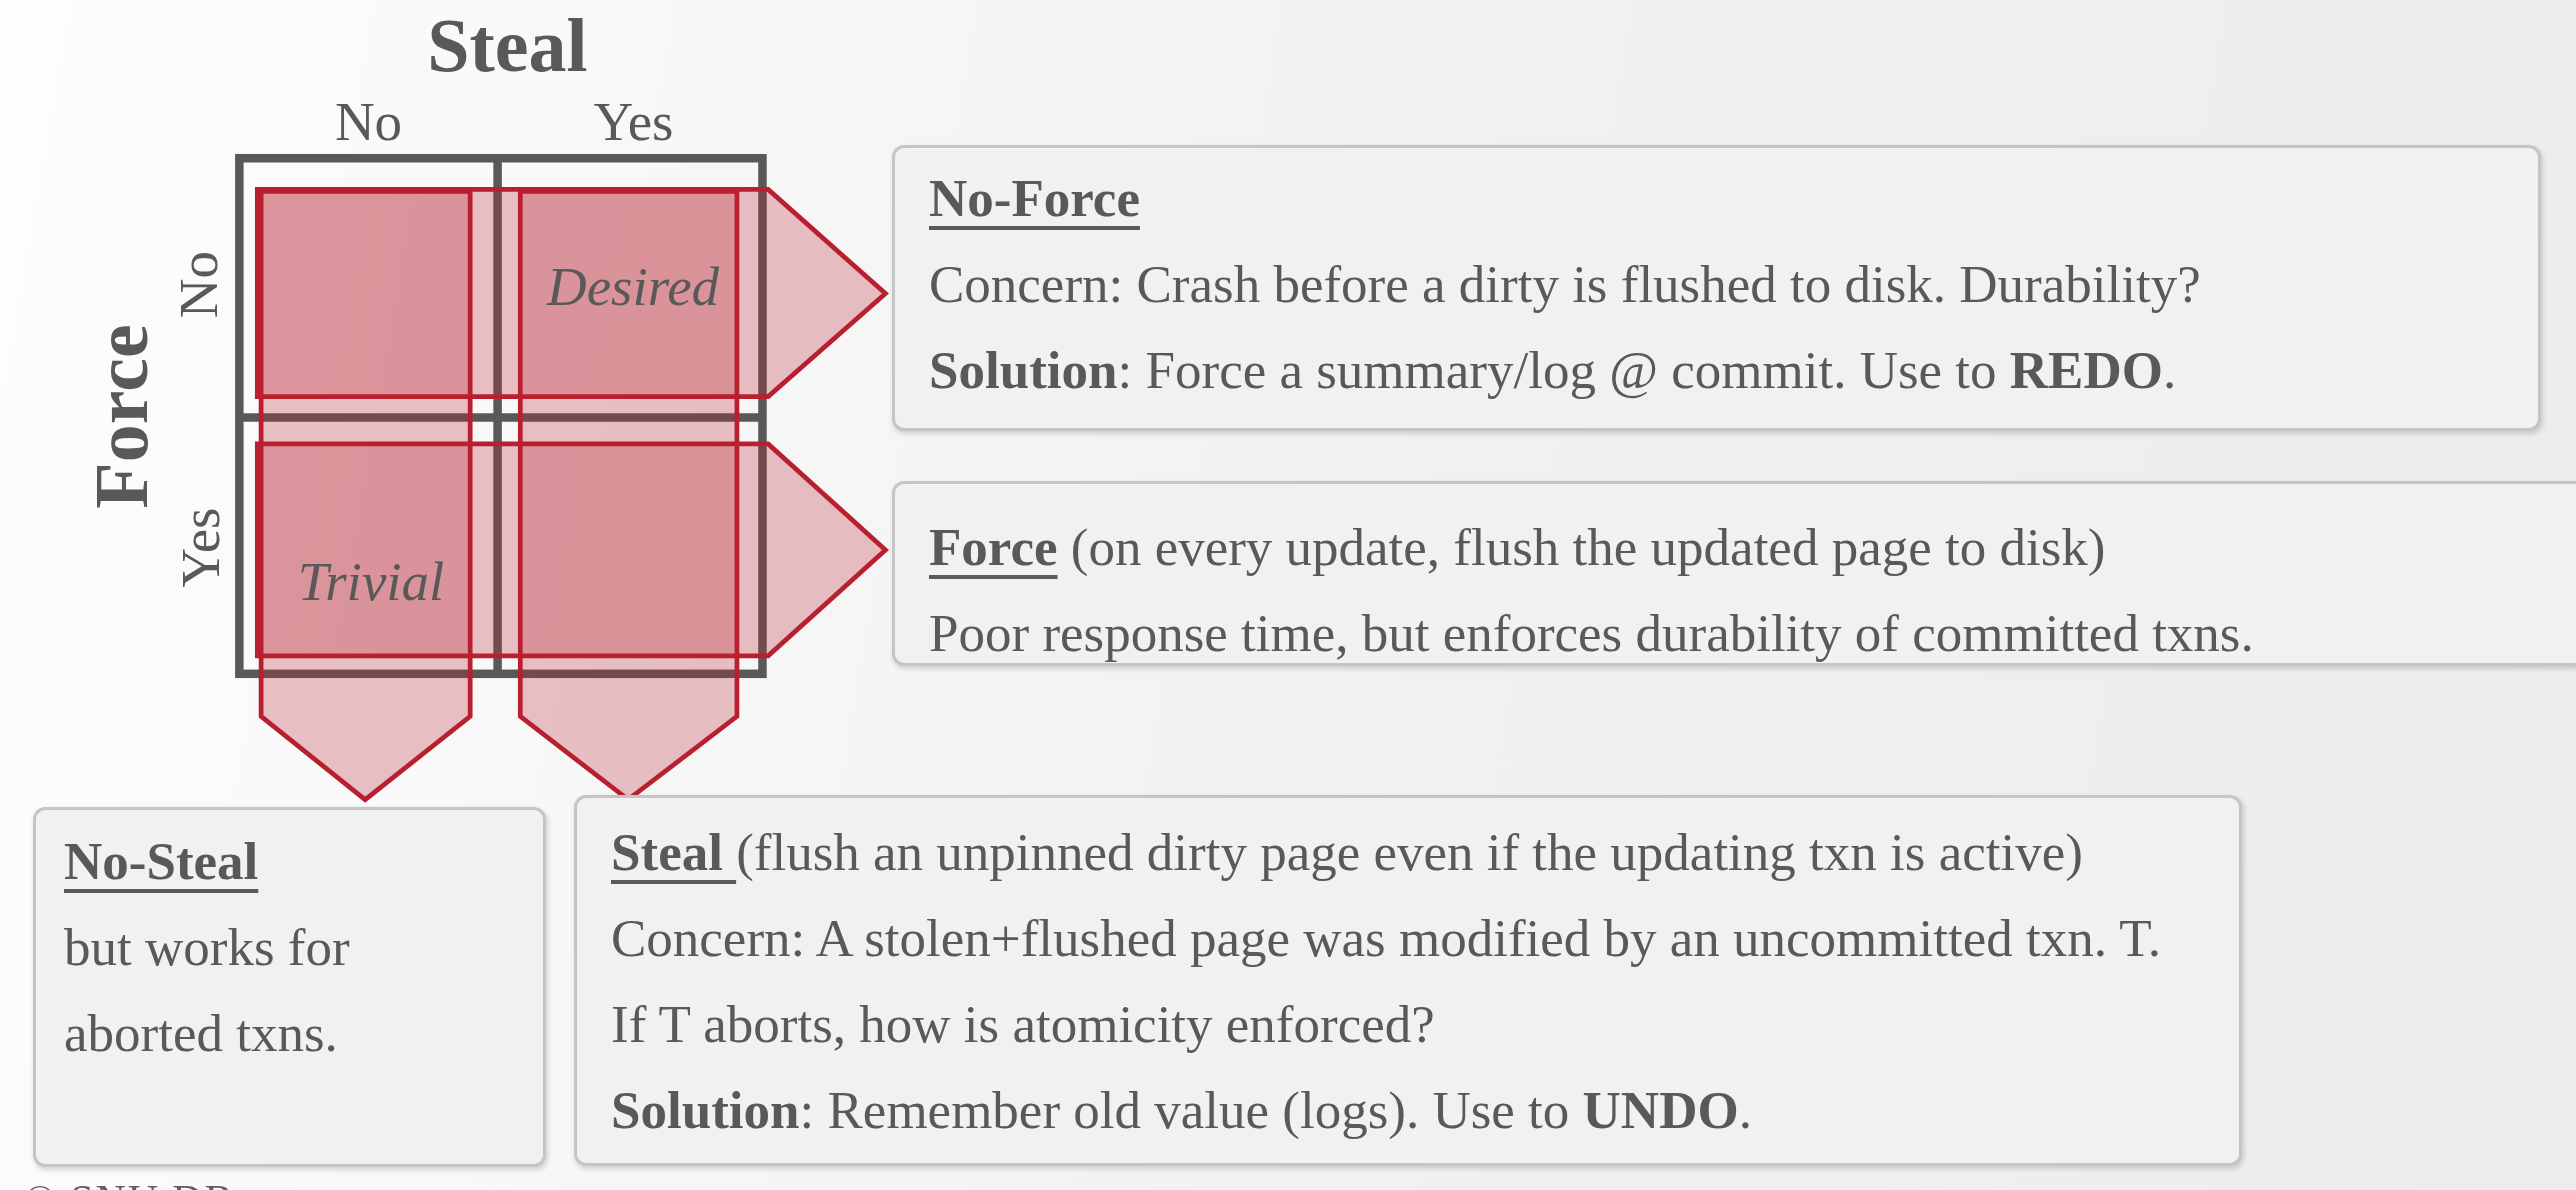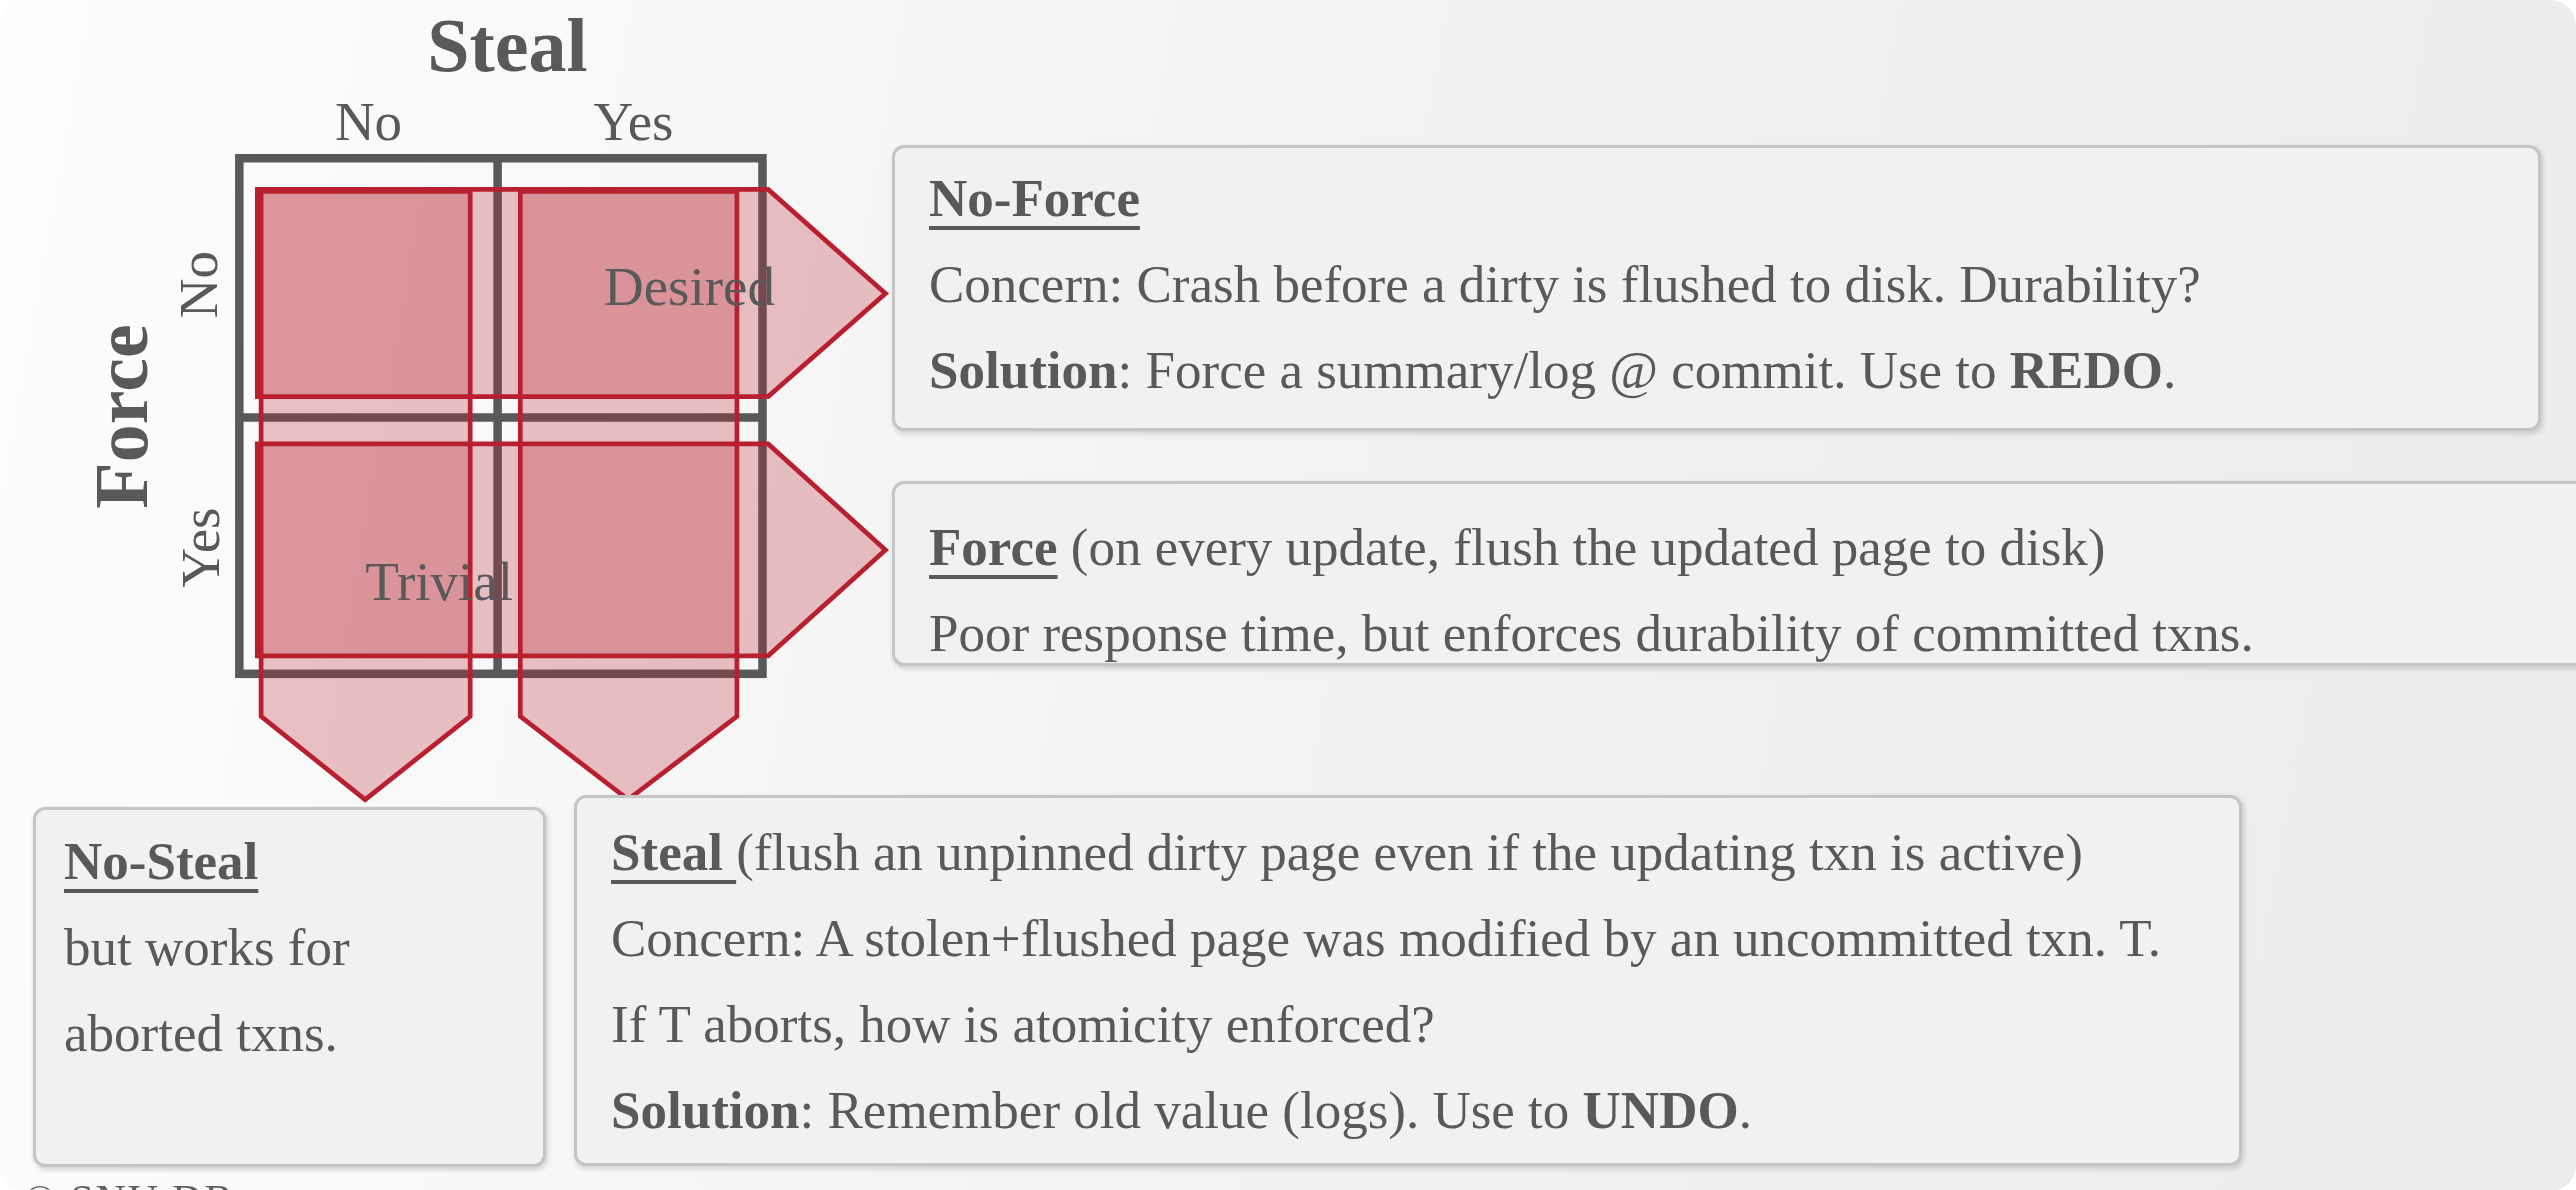--- a/index.html
+++ b/index.html
@@ -4,33 +4,32 @@
 <style>
   html, body { margin: 0; padding: 0; }
   .page {
     position: relative;
     width: 2576px;
     height: 1191px;
     overflow: hidden;
     background: linear-gradient(100deg, #fdfdfd 0%, #f2f1f1 55%, #edecec 100%);
     font-family: "Liberation Serif", "DejaVu Serif", serif;
     color: var(--color-text_gray);
-    border-radius: 26px;
   }
   .diagram { position: absolute; left: 0; top: 0; }
   .grid { stroke: var(--color-line_gray); stroke-width: 9; fill: none; }
   .arrow {
     fill: var(--color-accent); fill-opacity: 0.27;
     stroke: var(--color-accent); stroke-width: 5; stroke-linejoin: miter;
   }
   .label { position: absolute; text-align: center; color: var(--color-text_gray); }
   .axis-title { font-weight: bold; font-size: 76px; line-height: 90px; }
   .axis-sub { font-size: 55px; line-height: 61px; }
   .rot { transform: rotate(-90deg); }
-  .cell-note { font-size: 55px; line-height: 66px; text-align: right; }
+  .cell-note { font-style: italic; font-size: 55px; line-height: 66px; }
   .infobox {
     position: absolute; box-sizing: border-box;
     background: var(--color-box_bg);
     border: 3.8px solid var(--color-box_border);
     border-radius: 12.3px;
     box-shadow: 1.9px 2.8px 5.7px rgba(0,0,0,0.15);
     color: var(--color-text_gray);
     font-size: 53px; line-height: 86px;
   }
   .line { white-space: nowrap; }

